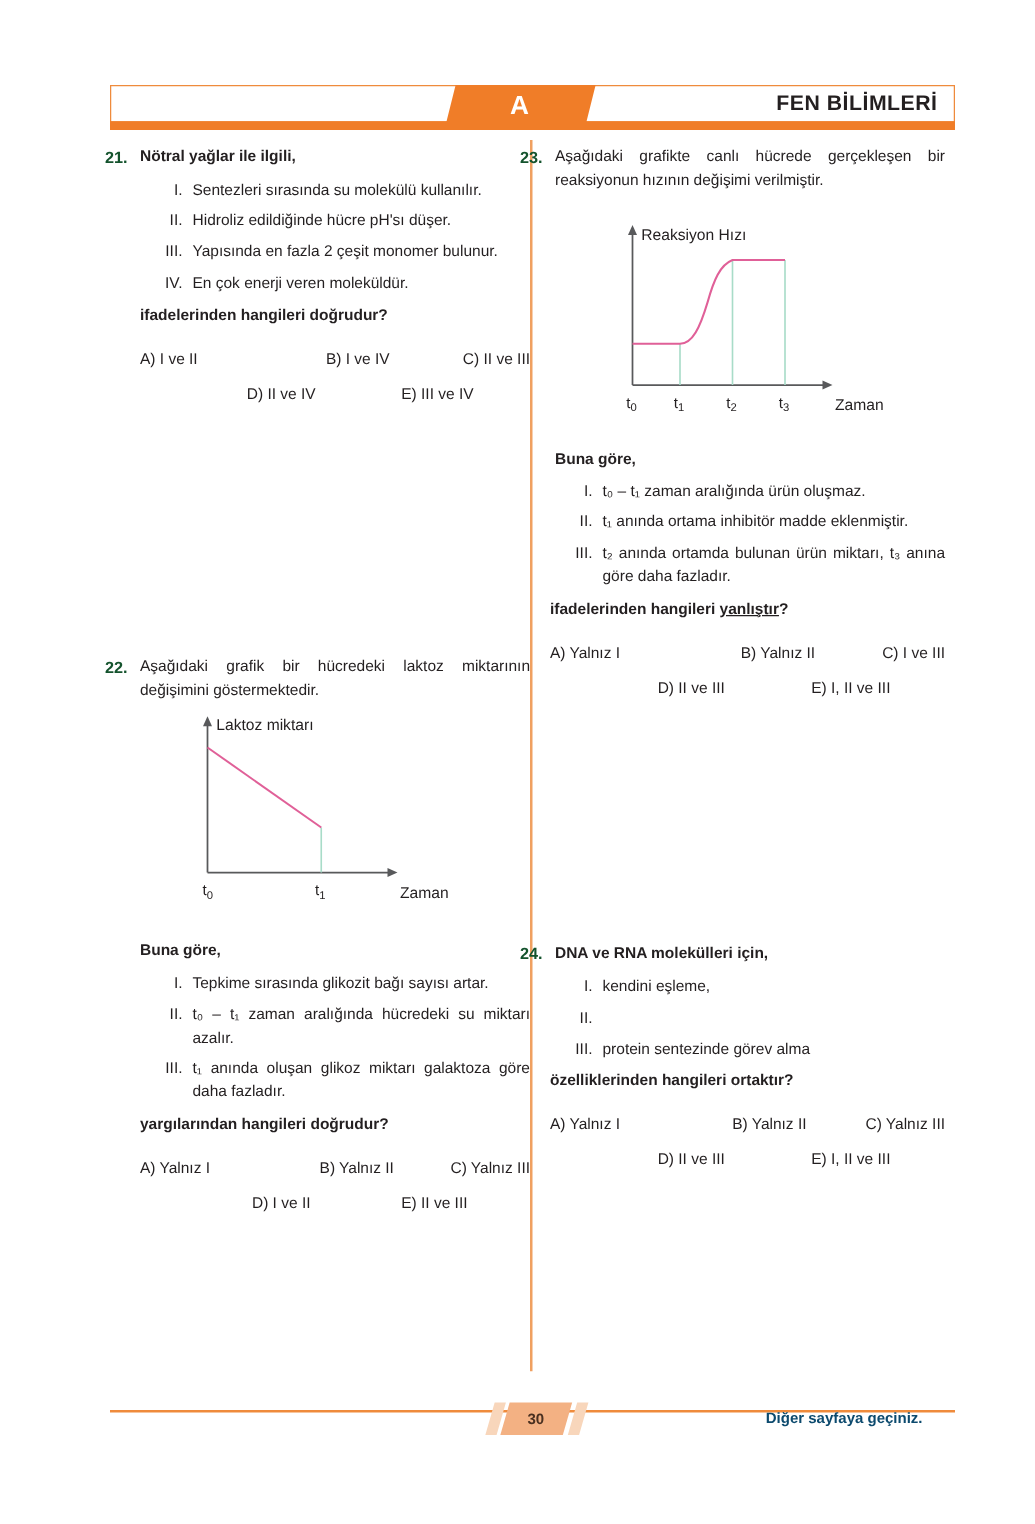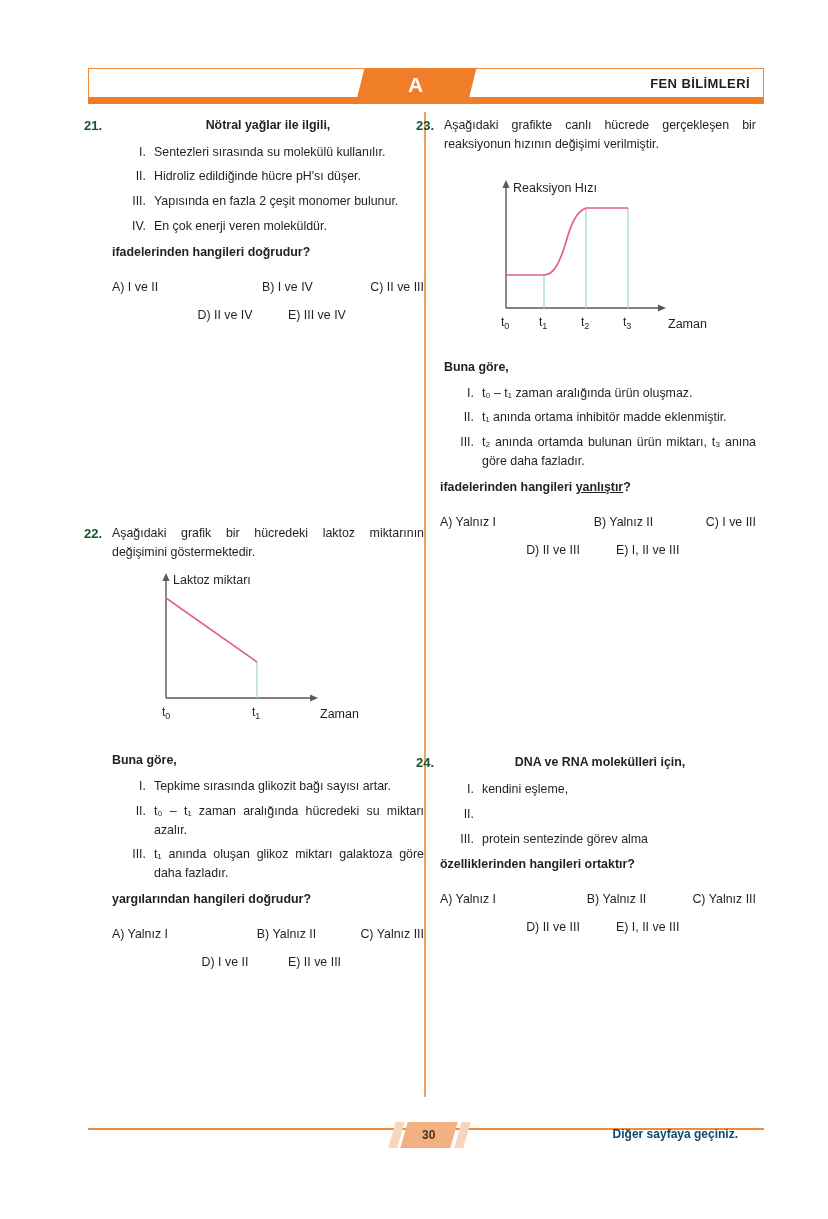--- a/index.html
+++ b/index.html
@@ -62,21 +62,21 @@
     line-height: 1;
     padding-bottom: 3px;
   }
   .header-title {
     position: absolute;
     right: 14px;
     top: 0;
     height: 30px;
     display: flex;
     align-items: center;
-    font-size: 13px;
+    font-size: 17px;
     font-weight: bold;
     letter-spacing: 0.4px;
     color: #231f20;
   }
 
   
   .divider {
     position: absolute;
     left: 424px;
     top: 112px;
@@ -105,21 +105,21 @@
     color: #14532d;
     font-weight: bold;
     font-size: 13px;
     width: 28px;
     flex: 0 0 28px;
     line-height: 1.5;
   }
   .q-stem {
     font-weight: bold;
     flex: 1;
-    text-align: center;
+    text-align: left;
   }
   .q-stem.normal { font-weight: normal; text-align: justify; }
 
   .romans {
     margin: 7px 0 0 0;
     padding: 0;
     list-style: none;
   }
   .romans li {
     display: flex;
@@ -143,20 +143,21 @@
     font-weight: bold;
     margin-top: 26px;
   }
 
   .options {
     margin-top: 16px;
   }
   .opt-row {
     display: flex;
     margin-bottom: 9px;
+    gap: 33px;
   }
   .opt-row .opt { white-space: nowrap; }
   .opt-row.r1 .opt:nth-child(1) { width: 124px; }
   .opt-row.r1 .opt:nth-child(2) { width: 116px; margin-left: 34px; }
   .opt-row.r2 { padding-left: 50px; }
   .opt-row.r2 .opt:nth-child(1) { width: 126px; text-align: center; }
 
   
   .body-indent { padding-left: 28px; }
 

